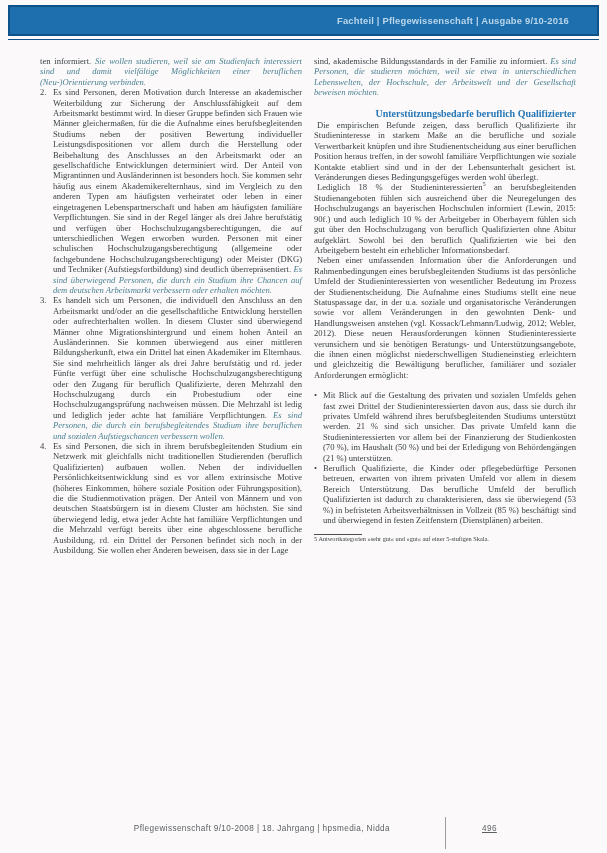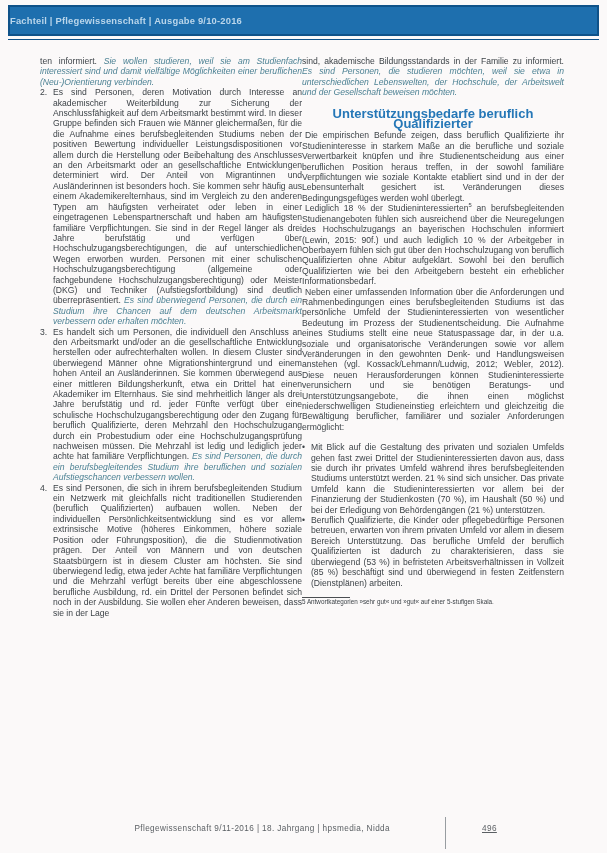--- a/index.html
+++ b/index.html
@@ -14,42 +14,42 @@
   }
   *{margin:0;padding:0;box-sizing:border-box;}
   html,body{width:607px;height:853px;}
   body{font-family:"Liberation Sans","DejaVu Sans",sans-serif;background:var(--page-bg);}
   .page{position:relative;width:607px;height:853px;overflow:hidden;background:var(--page-bg);}
 
   .header-bar{
     position:absolute;left:8px;top:5px;width:591px;height:31px;
     background:var(--header-bar-bg);
     border:2px solid var(--header-bar-border);
-    display:flex;align-items:center;
+    display:flex;align-items:center;justify-content:flex-end;
     padding-right:28px;
   }
   .bar-title{color:var(--header-bar-text);font-size:9.4px;font-weight:bold;letter-spacing:.2px;}
   .header-rule{position:absolute;left:8px;top:39px;width:591px;height:1px;background:var(--header-bar-border);}
 
   .content{
     position:absolute;top:56px;left:40px;right:33px;
-    display:flex;gap:0;
+    display:flex;gap:12px;font-family:Liberation Serif, serif;
   }
   .col{
     width:262px;flex:0 0 262px;
     font-size:8.6px;line-height:10.4px;color:var(--body-text);
     text-align:justify;
   }
   .col p{margin:0;}
   .em{font-style:italic;color:var(--emphasis-text);}
   .num-item{position:relative;padding-left:13px;}
   .num{position:absolute;left:0;top:0;}
   .section-heading{
-    color:var(--section-heading);font-weight:bold;font-size:13px;
-    margin:11px 0 1px 0;text-align:center;line-height:10.4px;
+    color:var(--section-heading);font-weight:bold;font-size:10px;
+    margin:11px 0 1px 0;text-align:right;line-height:10.4px;
   }
   .para{margin-top:10px;text-indent:3px;}
   .para-first{margin-top:0;text-indent:3px;}
   .bullet-item{position:relative;padding-left:9px;margin-top:0;}
   .bullet-item.first{margin-top:10px;}
   .bullet{position:absolute;left:0;top:0;}
   sup{font-size:5.8px;vertical-align:super;line-height:0;}
 
   .footnote-rule{width:48px;height:0;border-top:1px solid #4a4e52;margin-top:9px;}
   .footnote{font-size:6.3px;line-height:7.5px;color:var(--body-text);margin-top:2px;text-align:left;}
@@ -106,17 +106,17 @@
       <div class="bullet-item">
         <span class="bullet">•</span><span>Beruflich Qualifizierte, die Kinder oder pflegebedürftige Personen betreuen, erwarten von ihrem privaten Umfeld vor allem in diesem Bereich Unterstützung. Das berufliche Umfeld der beruflich Qualifizierten ist dadurch zu charakterisieren, dass sie überwiegend (53 %) in befristeten Arbeitsverhältnissen in Vollzeit (85 %) beschäftigt sind und überwiegend in festen Zeitfenstern (Dienstplänen) arbeiten.</span>
       </div>
 
       <div class="footnote-rule"></div>
       <p class="footnote">5 Antwortkategorien »sehr gut« und »gut« auf einer 5-stufigen Skala.</p>
     </div>
 
   </div>
 
-  <div class="footer-text">Pflegewissenschaft 9/11-2016  |  18. Jahrgang  |  hpsmedia, Nidda</div>
+  <div class="footer-text">Pflegewissenschaft 9/10-2008  |  18. Jahrgang  |  hpsmedia, Nidda</div>
   <div class="footer-divider"></div>
   <div class="footer-page">496</div>
 
 </div>
 
 </body></html>

